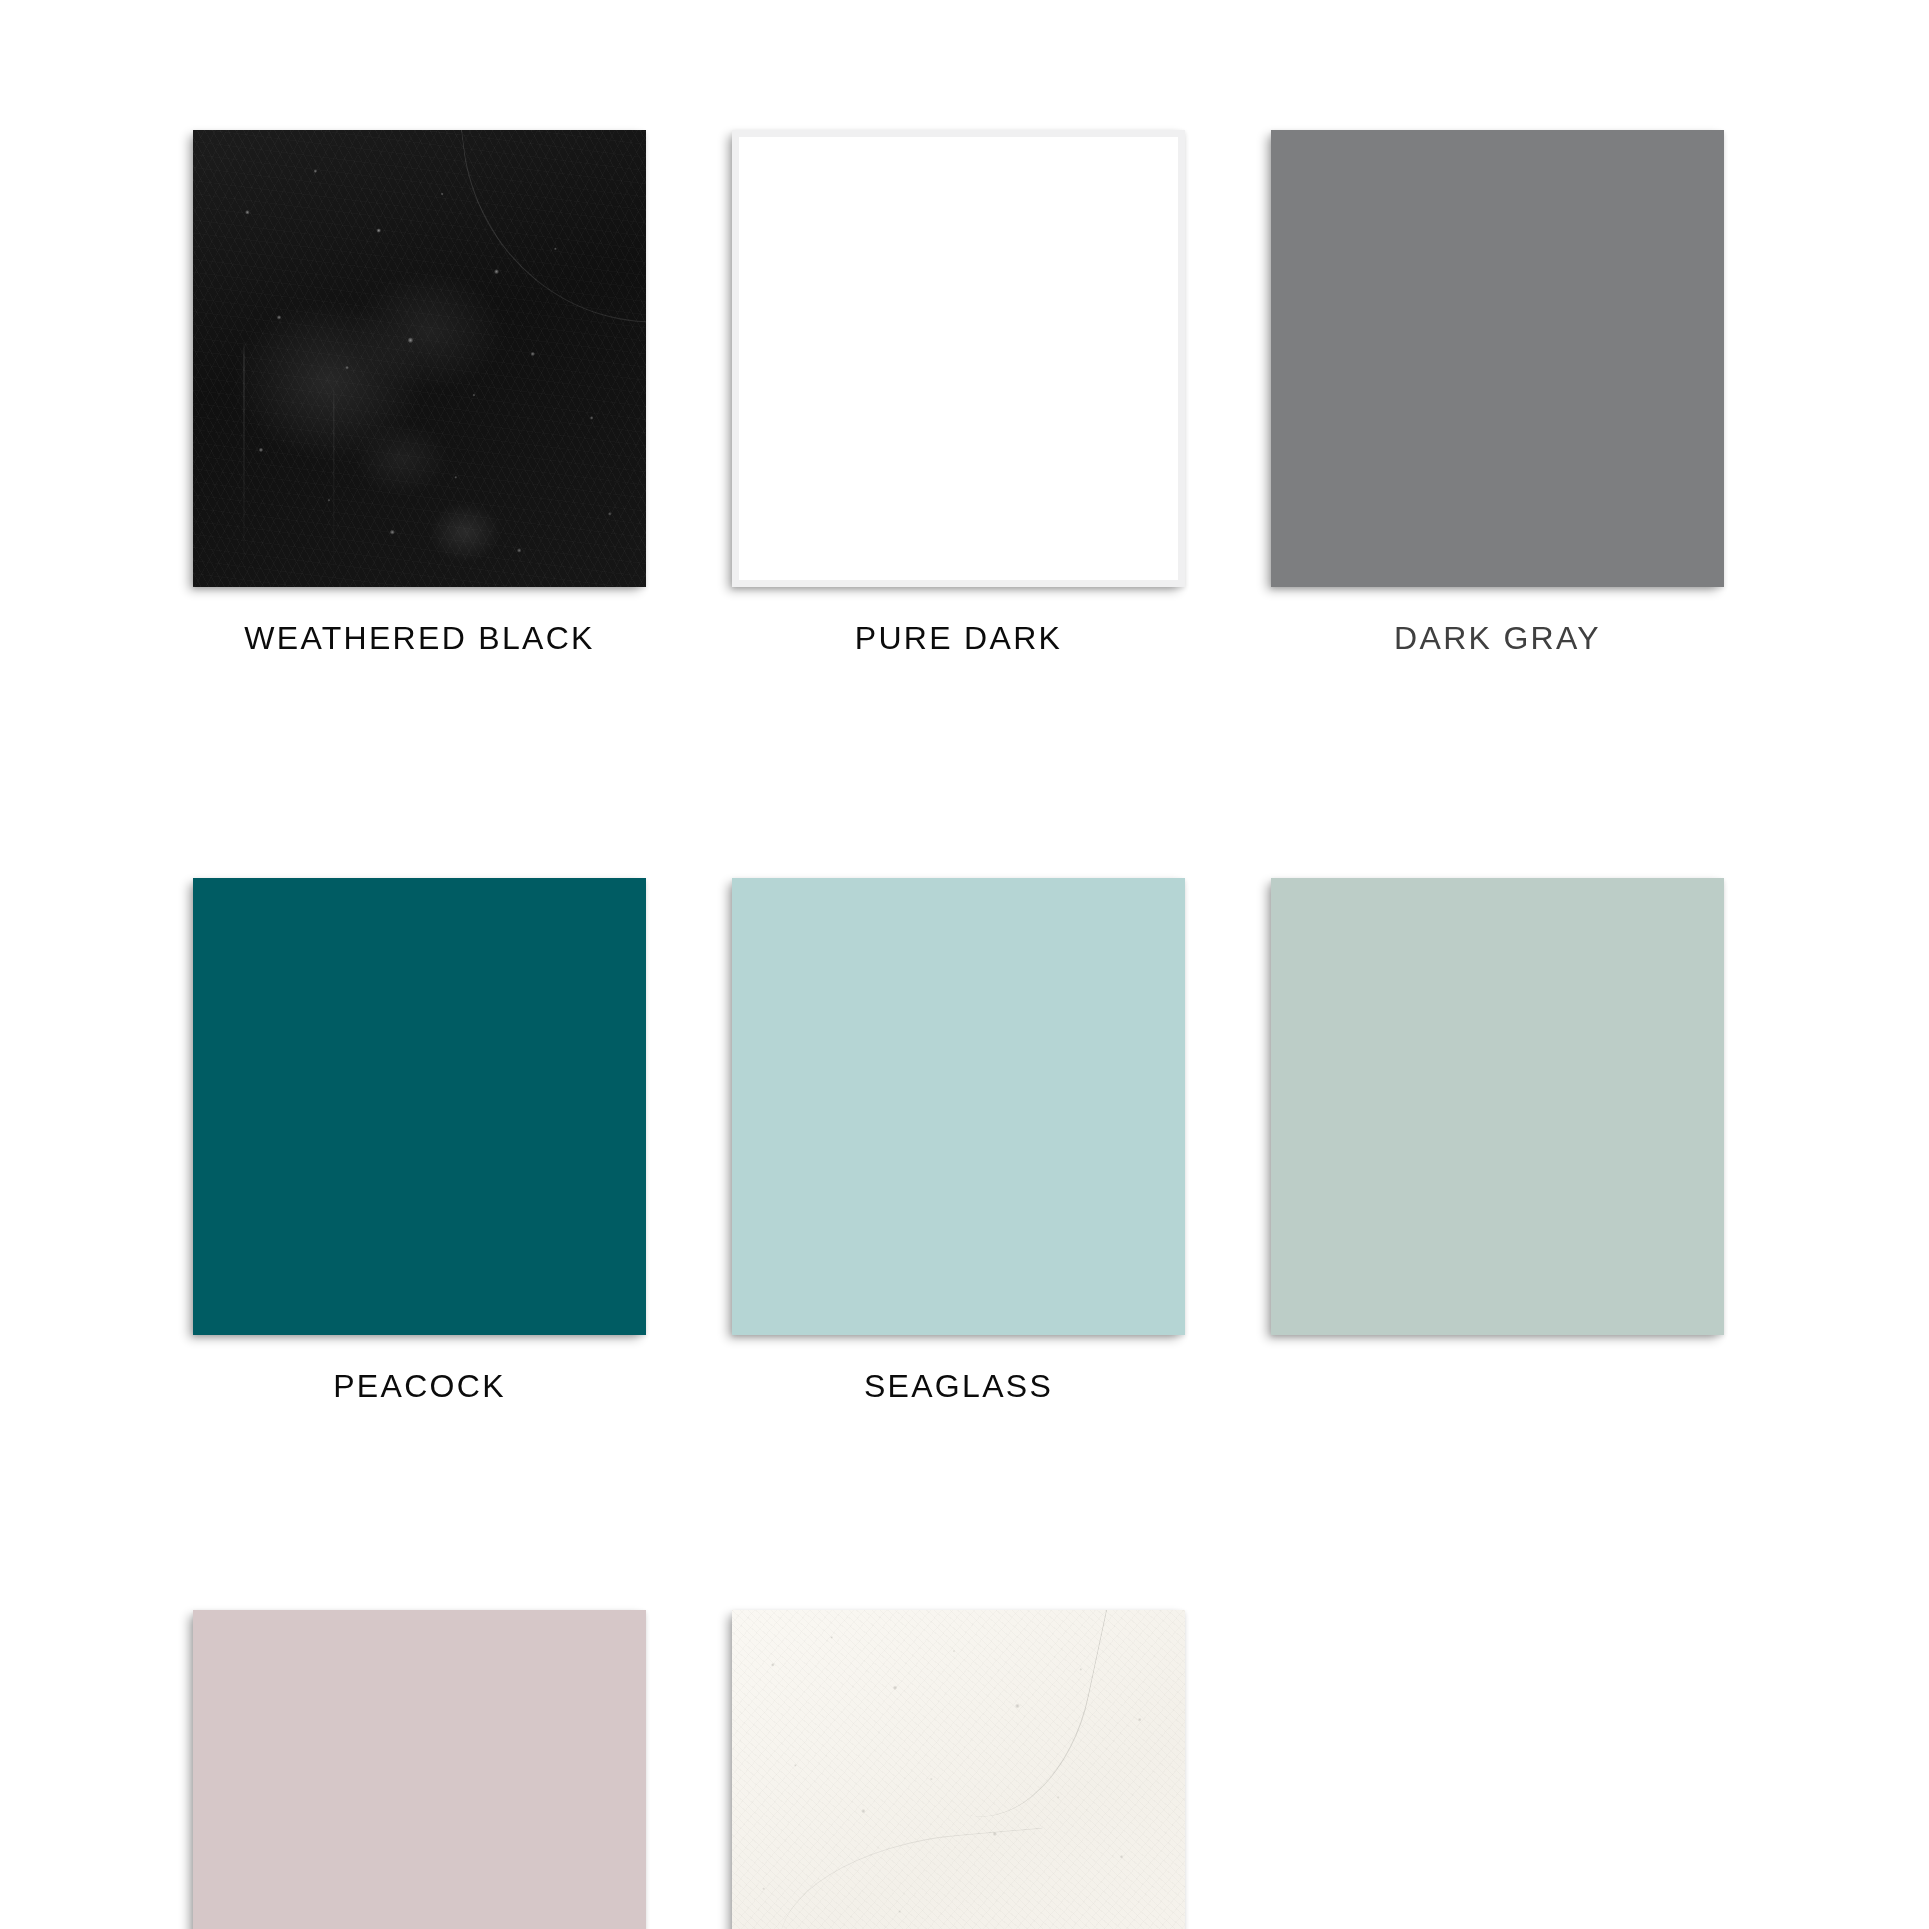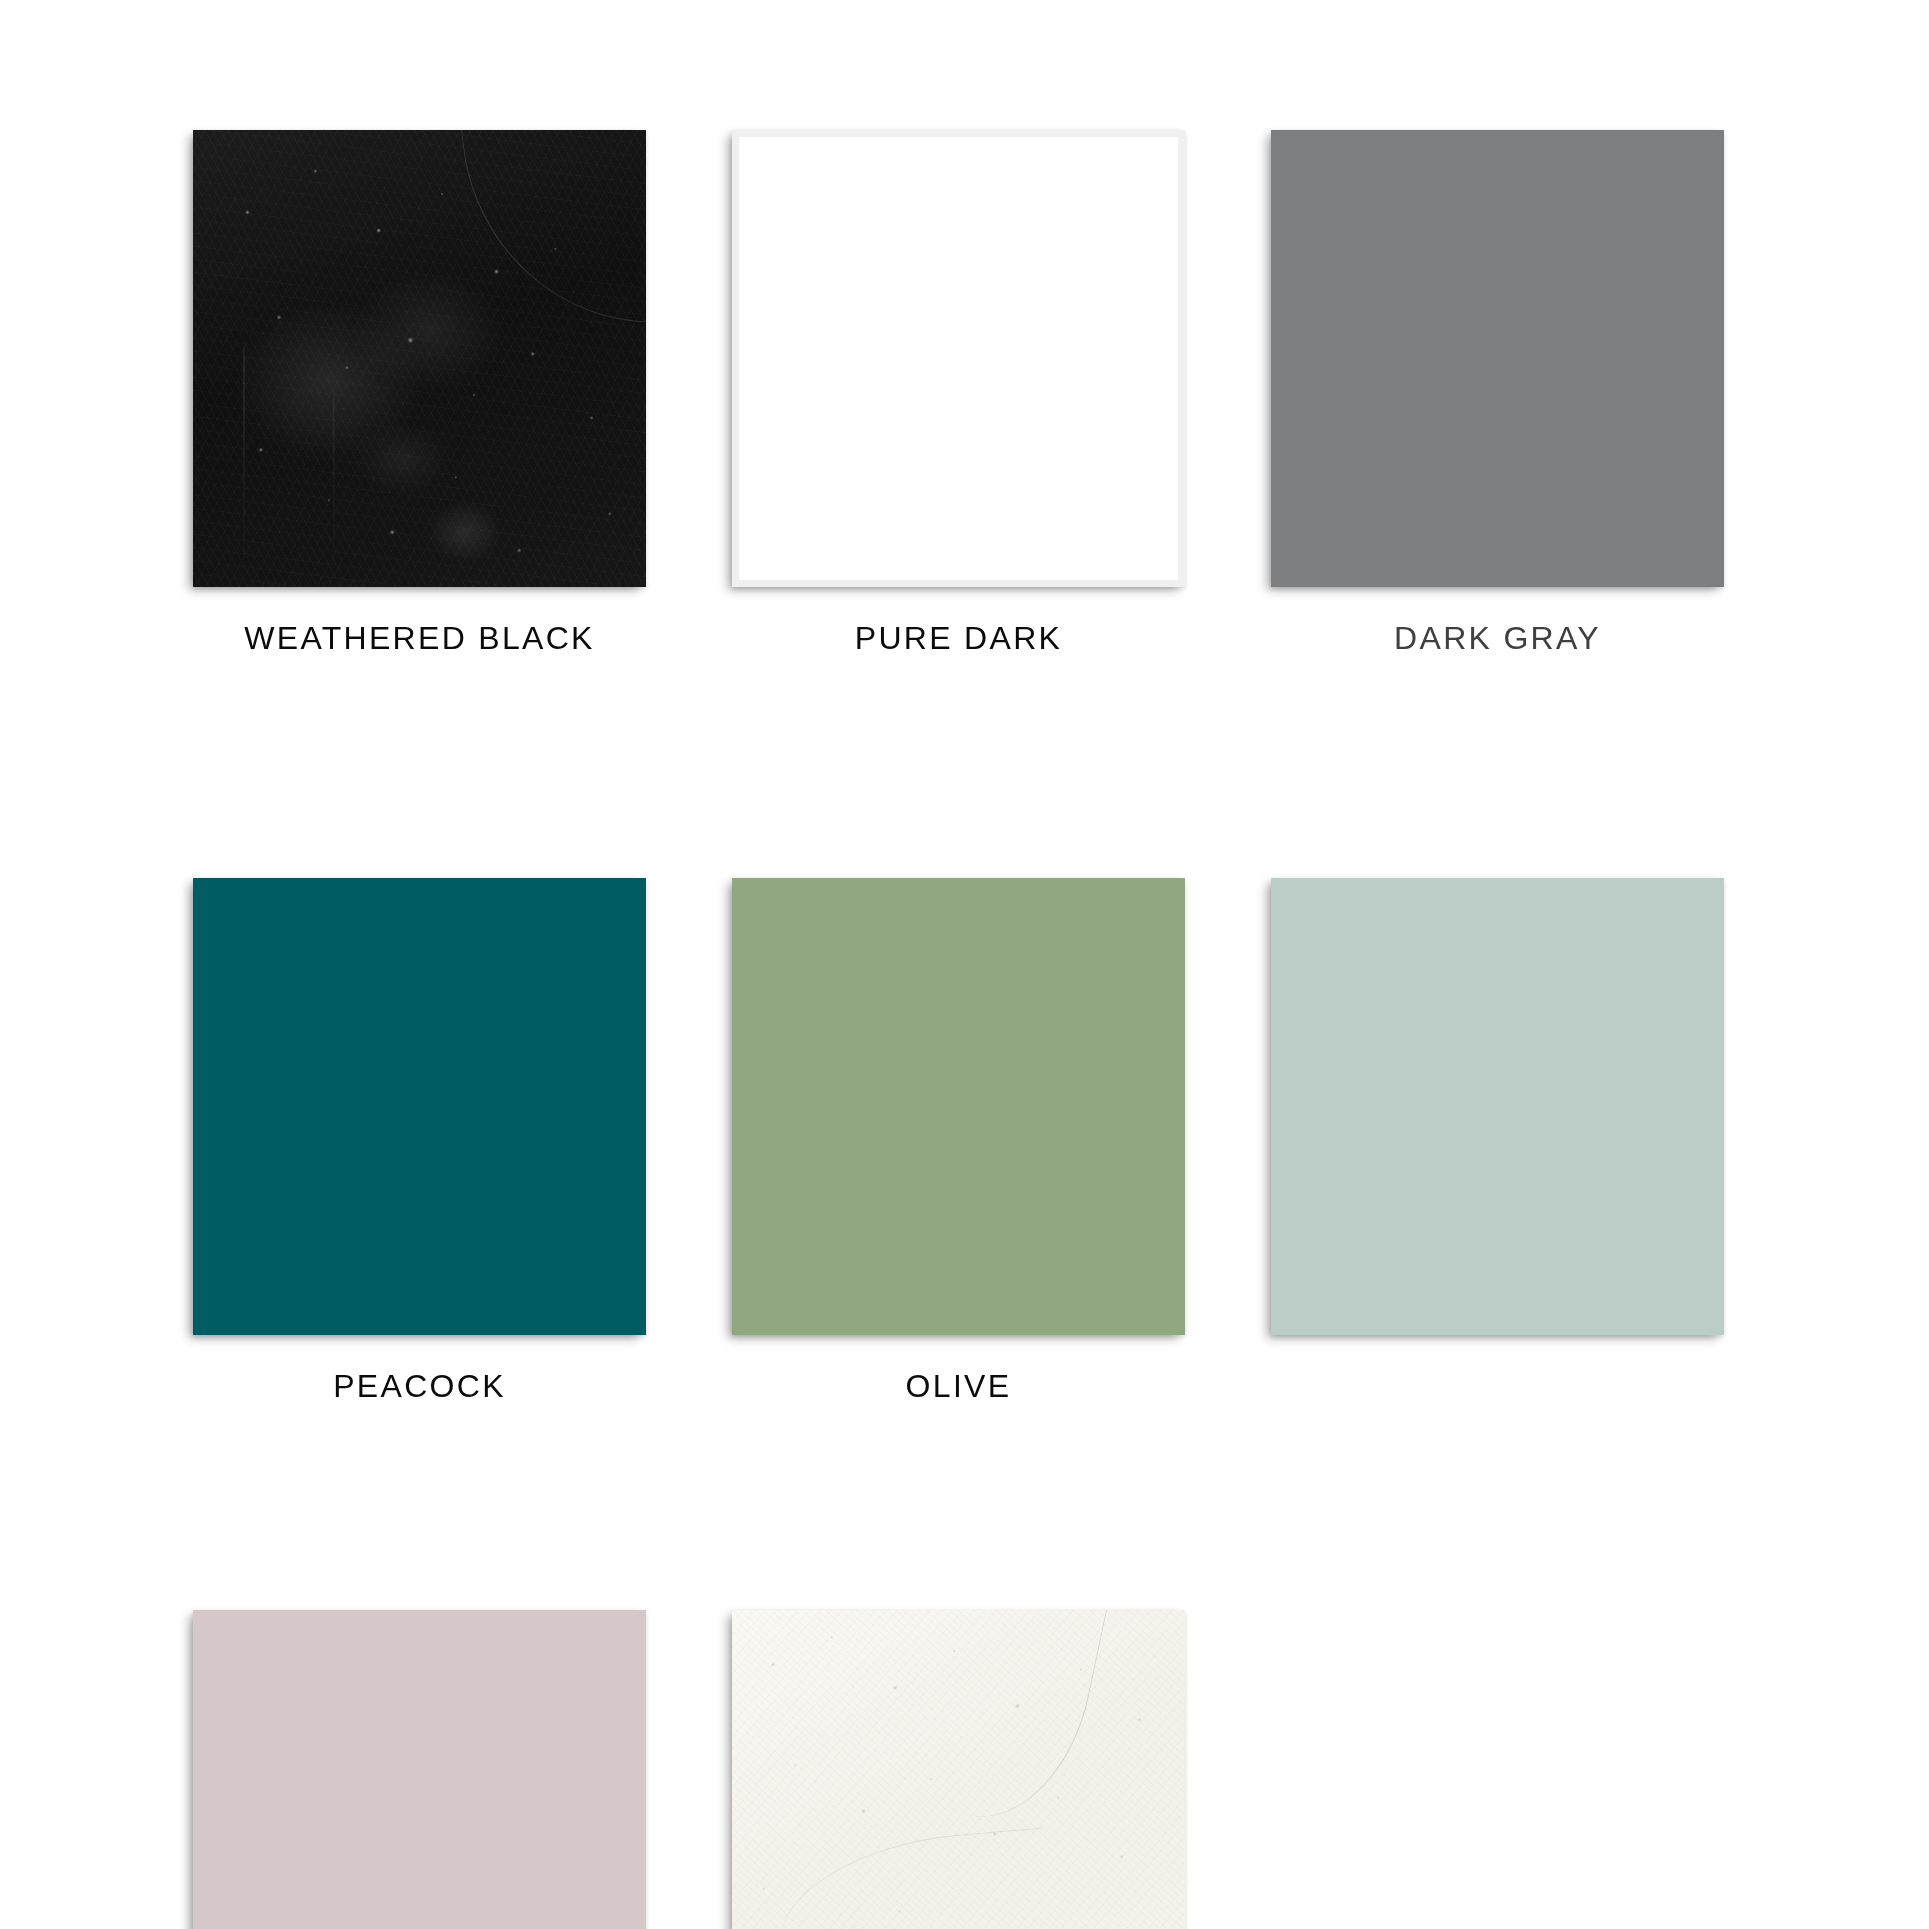--- a/index.html
+++ b/index.html
@@ -229,27 +229,27 @@
       <div class="swatch-label" style="color: #404040;">DARK GRAY</div>
     </div>
 
     <div class="swatch-cell row-2">
       <div class="swatch-chip">
         <div class="chip-fill" style="background-color: rgb(0, 92, 99);"></div>
       </div>
       <div class="swatch-label" style="color: rgb(11, 11, 11);">PEACOCK</div>
     </div>
 
-
     <div class="swatch-cell row-2">
       <div class="swatch-chip">
-        <div class="chip-fill" style="background-color: rgb(144, 167, 130);"></div>
-      </div>
-      <div class="swatch-label" style="color: rgb(11, 11, 11);">OLIVE</div>
-    </div>
+        <div class="chip-fill" style="background-color: rgb(181, 213, 212);"></div>
+      </div>
+      <div class="swatch-label" style="color: rgb(11, 11, 11);">SEAGLASS</div>
+    </div>
+
 
     <div class="swatch-cell row-3">
       <div class="swatch-chip row-3">
         <div class="chip-fill" style="background-color: rgb(188, 205, 199);"></div>
       </div>
       <div class="swatch-label empty" style="color: rgb(11, 11, 11);"></div>
     </div>
 
     <div class="swatch-cell row-3">
       <div class="swatch-chip row-3">

